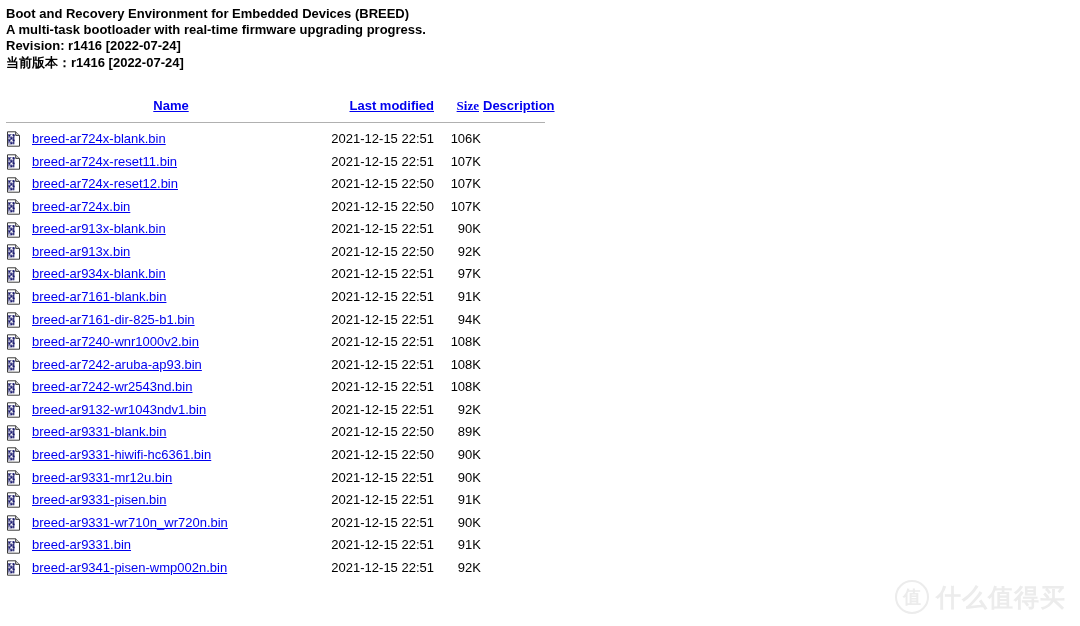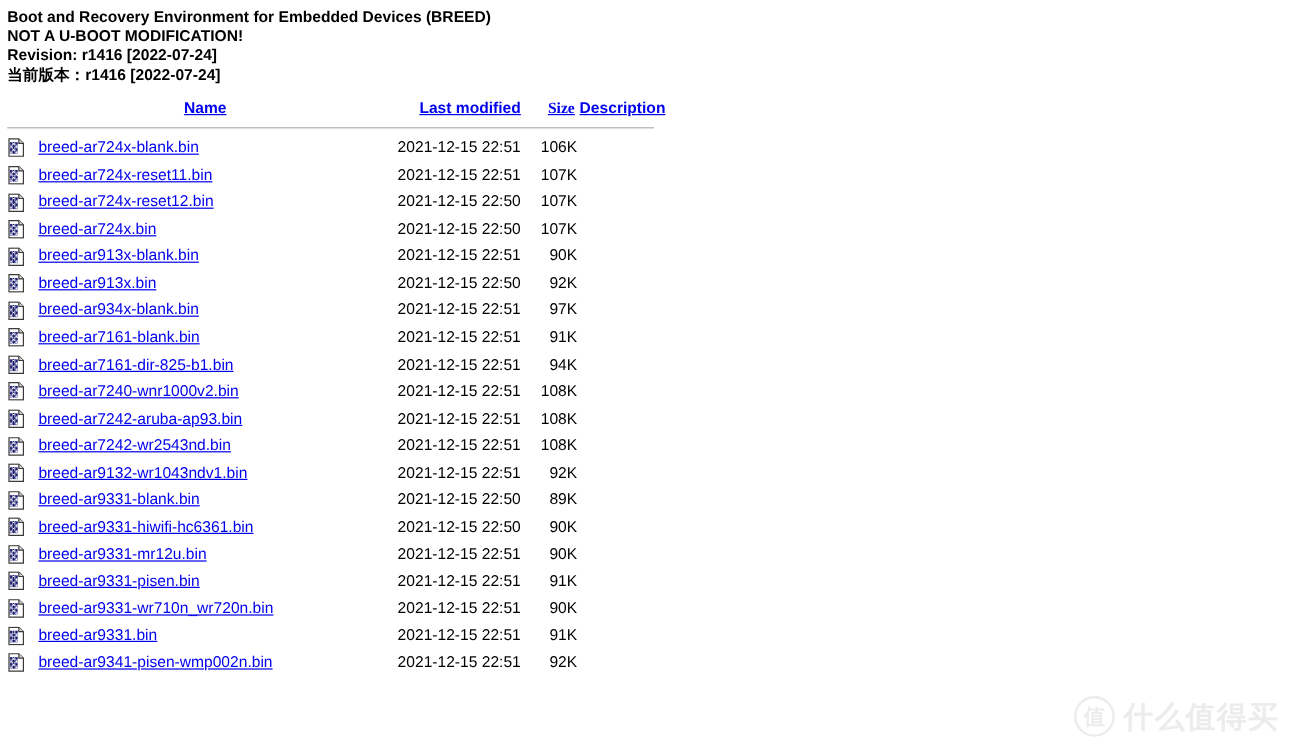--- a/index.html
+++ b/index.html
@@ -26,21 +26,21 @@
     font-weight: bold;
     line-height: 16.2px;
     white-space: pre;
     color: #000000;
     letter-spacing: 0px;
   }
 
   
   #index-wrap {
     padding-left: 6px;
-    margin-top: 8px;
+    margin-top: 24px;
   }
   table.index {
     border-collapse: collapse;
     font-size: 13px;
     line-height: 16px;
   }
   table.index td, table.index th {
     padding: 0;
     vertical-align: middle;
     white-space: nowrap;
@@ -138,21 +138,21 @@
     font-weight: bold;
     letter-spacing: 1px;
     font-family: "DejaVu Sans", sans-serif;
   }
 </style>
 </head>
 <body>
 
 <div id="banner">
   <div class="line">Boot and Recovery Environment for Embedded Devices (BREED)</div>
-  <div class="line">NOT A U-BOOT MODIFICATION!</div>
+  <div class="line">A multi-task bootloader with real-time firmware upgrading progress.</div>
   <div class="line">Revision: r1416 [2022-07-24]</div>
   <div class="line">当前版本：r1416 [2022-07-24]</div>
 </div>
 
 <div id="index-wrap">
   <table class="index">
     <thead>
       <tr class="hrow">
         <th class="col-icon"></th>
         <th class="col-name">

